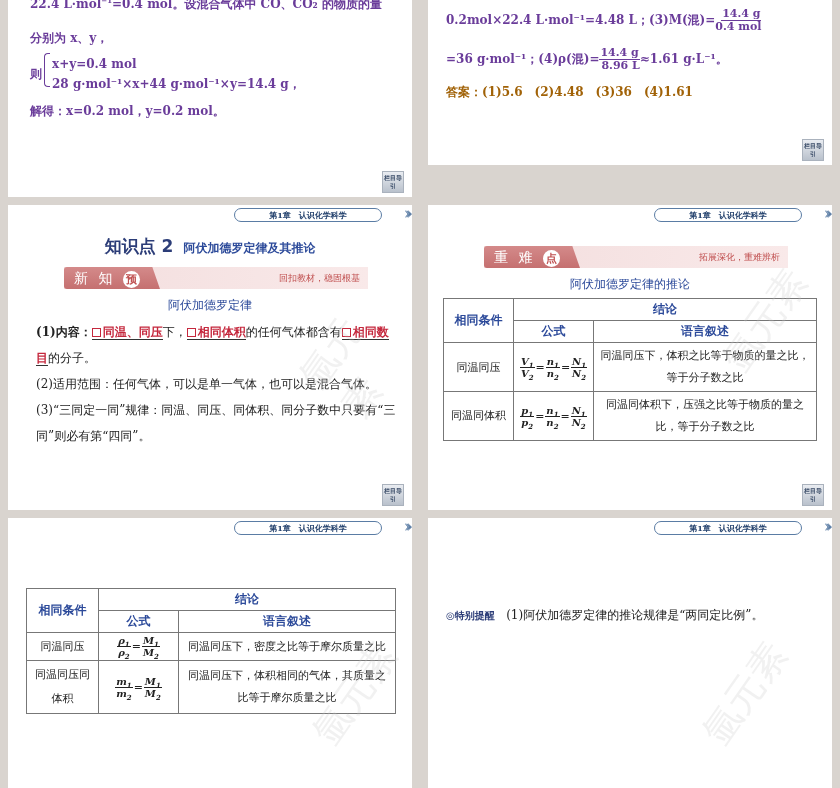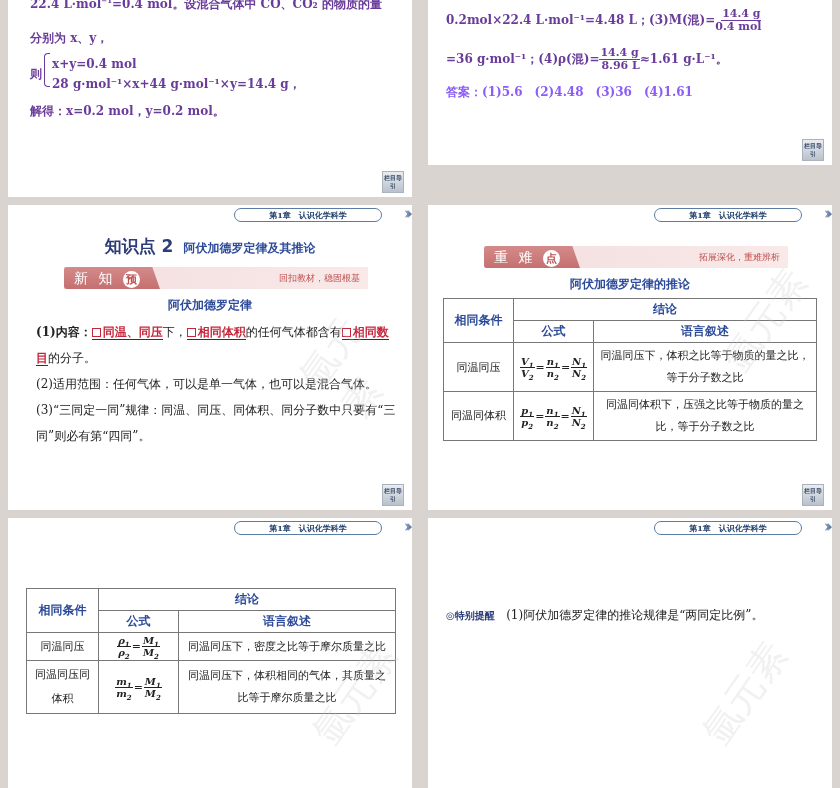--- a/index.html
+++ b/index.html
@@ -10,39 +10,39 @@
   .s3 { left: 8px; top: 205px; width: 404px; height: 305px; }
   .s4 { left: 428px; top: 205px; width: 404px; height: 305px; }
   .s5 { left: 8px; top: 518px; width: 404px; height: 270px; }
   .s6 { left: 428px; top: 518px; width: 404px; height: 270px; }
 
   .chapter-tab { position: absolute; right: 30px; top: 3px; width: 148px; height: 14px; border: 1px solid #5a7ca4; border-radius: 7px; background: #fff; font-size: 8px; color: #23416d; text-align: center; line-height: 12px; font-weight: bold; }
   .chevrons { position: absolute; right: 4px; top: 1px; font-size: 16px; color: #5a7ca4; line-height: 16px; letter-spacing: -5px; }
   .nav-btn { position: absolute; right: 8px; bottom: 4px; width: 22px; height: 22px; background: linear-gradient(#e9ecf1, #b9c1cc); border: 1px solid #aab2bd; font-size: 6px; line-height: 8px; color: #3a4c68; text-align: center; padding-top: 2px; font-weight: bold; }
 
   .purple { color: #6a3c9a; font-weight: bold; }
-  .red { color: #8b5cf6; font-weight: bold; }
+  .red { color: #a16207; font-weight: bold; }
   .line { position: absolute; font-size: 12px; white-space: nowrap; }
   sup { font-size: 7px; vertical-align: super; line-height: 0; }
   sub { font-size: 7px; vertical-align: sub; line-height: 0; }
   .frac { display: inline-flex; flex-direction: column; align-items: flex-end; vertical-align: middle; line-height: 12px; font-size: 11px; }
   .frac .num { border-bottom: 1px solid currentColor; padding: 0 1px; }
 
   .brace { position: absolute; left: 36px; top: 53px; width: 6px; height: 34px; border: 1px solid #6a3c9a; border-right: none; border-radius: 4px 0 0 4px; }
 
   .kp-title { position: absolute; left: 0; right: 0; top: 30px; text-align: center; white-space: nowrap; }
   .kp-big { font-family: "DejaVu Sans", sans-serif; font-size: 17px; font-weight: bold; color: #2c3d78; }
   .kp-sub { font-size: 12px; color: #2c4a9a; margin-left: 10px; font-weight: bold; }
 
   .banner { position: absolute; left: 56px; width: 304px; height: 22px; background: linear-gradient(90deg, #f3dede, #f9e9e9); }
   .banner-tag { position: absolute; left: 0; top: 0; height: 22px; width: 96px; background: linear-gradient(#d48a8a, #c57070); color: #fff; font-family: "DejaVu Sans", sans-serif; font-size: 14px; line-height: 22px; padding-left: 10px; letter-spacing: 3px; border-radius: 3px 0 0 3px; clip-path: polygon(0 0, 92% 0, 100% 100%, 0 100%); }
   .banner-tag .circ { display: inline-block; width: 17px; height: 17px; border-radius: 50%; background: #fff; color: #c05050; text-align: center; line-height: 17px; font-size: 11px; letter-spacing: 0; font-weight: bold; }
   .banner-right { position: absolute; right: 8px; top: 0; line-height: 22px; font-size: 9px; color: #c05050; font-family: "DejaVu Sans", sans-serif; }
 
-  .section-title { position: absolute; left: 0; right: 0; text-align: center; font-size: 12px; color: #2c4a9a; font-weight: bold; }
+  .section-title { position: absolute; left: 0; right: 0; text-align: center; font-size: 12px; color: #2c4a9a; font-weight: normal; }
 
   .body-text { position: absolute; left: 28px; right: 16px; font-size: 12px; color: #222; line-height: 26px; }
   .body-text b { font-weight: bold; }
   .fill { color: #c5283d; border-bottom: 1px solid #333; font-weight: bold; }
   .qmark { display: inline-block; width: 9px; height: 9px; border: 1px solid #c5283d; vertical-align: middle; margin-right: 2px; }
 
   table.law { position: absolute; border-collapse: collapse; font-size: 11px; color: #222; }
   table.law td, table.law th { border: 1px solid #777; text-align: center; vertical-align: middle; padding: 2px 4px; }
   table.law th { color: #2c4a9a; font-weight: bold; font-size: 12px; }
   table.law td.desc { text-align: center; line-height: 22px; }

